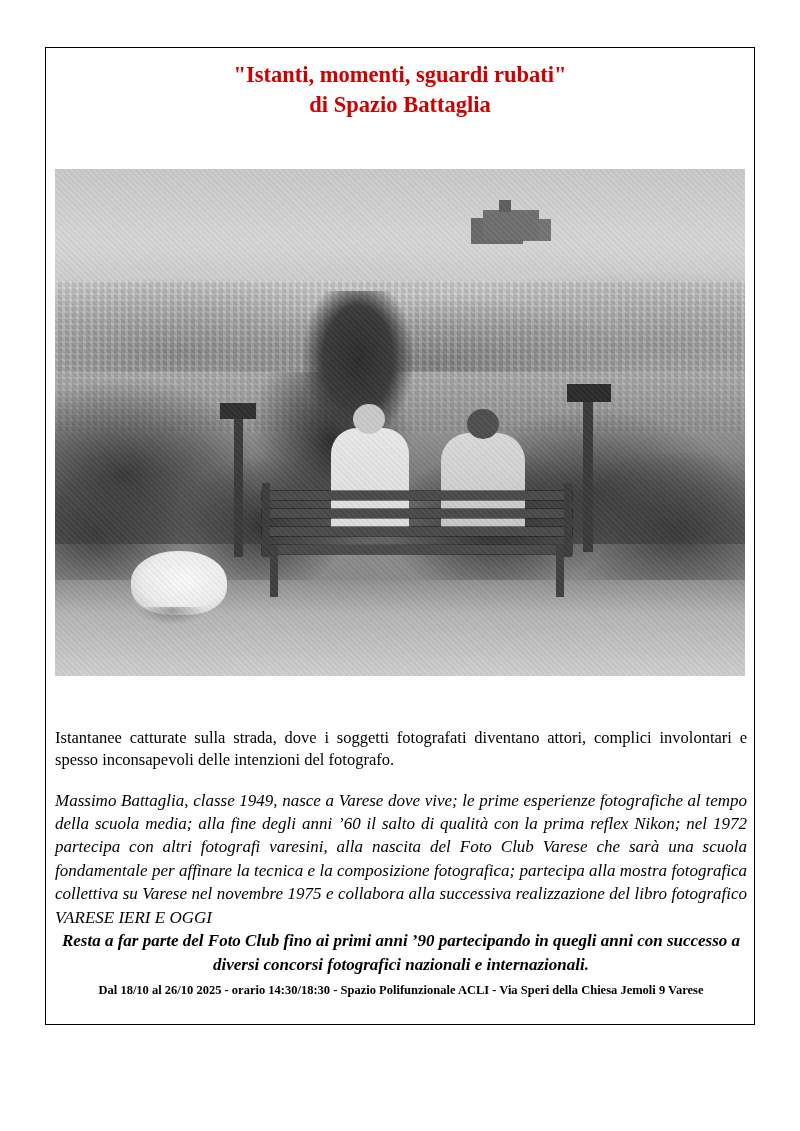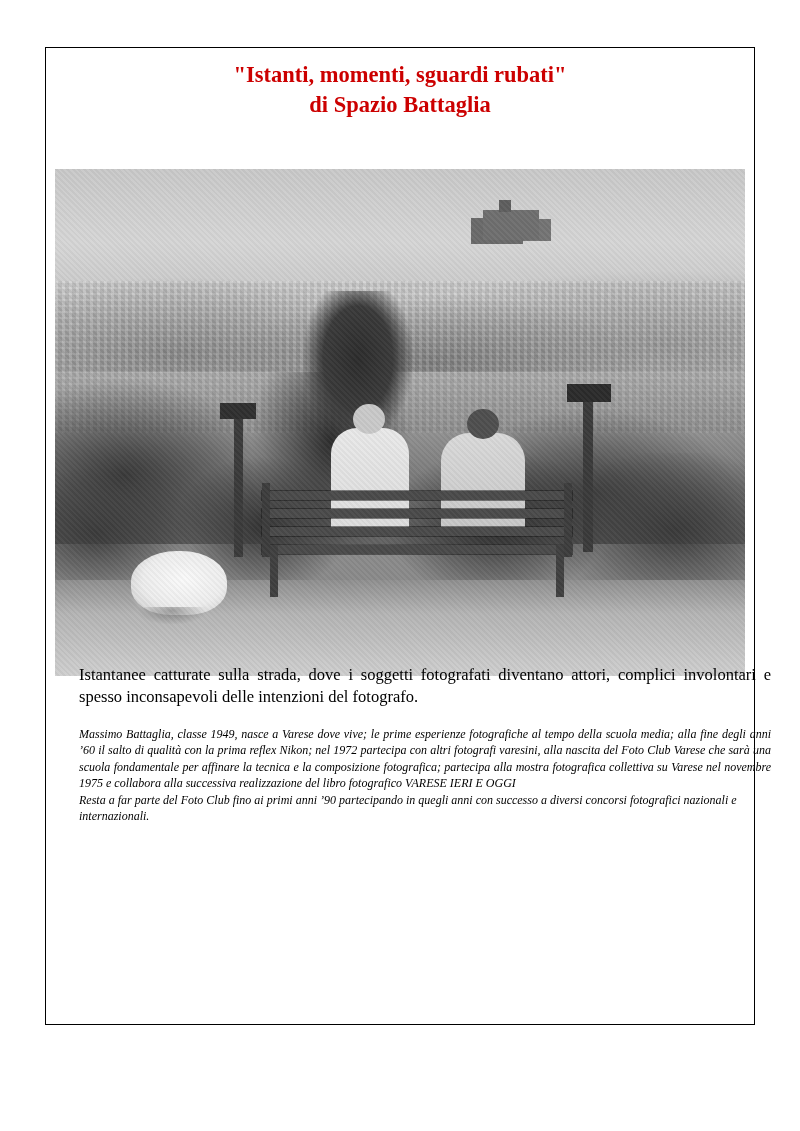--- a/index.html
+++ b/index.html
@@ -168,43 +168,42 @@
   }
   .ph-grain {
     position: absolute; inset: 0;
     background-image: repeating-linear-gradient(45deg, rgba(255,255,255,.035) 0 2px, rgba(0,0,0,.035) 2px 4px);
     pointer-events: none;
   }
 
   .body-text {
     position: absolute;
     left: 9px;
-    top: 616px;
+    top: 679px;
     width: 692px;
-    margin-left: 24px;
   }
   .para-intro {
     font-family: "Liberation Serif", serif;
     font-size: 16.5px;
     line-height: 1.32;
     text-align: justify;
     color: #000000;
     margin: 0 0 18px 0;
   }
   .para-bio {
     font-family: "Liberation Serif", serif;
     font-style: italic;
-    font-size: 12px;
+    font-size: 17px;
     line-height: 1.38;
     text-align: justify;
     color: #000000;
     margin: 0;
   }
   .para-bio p { margin: 0; }
-  .para-bio p.left { text-align: left; }
+  .para-bio p.left { text-align: center; font-weight: bold; }
   .footer-line {
     position: absolute;
     left: 9px;
     top: 935px;
     width: 692px;
     text-align: center;
     font-family: "Liberation Serif", serif;
     font-weight: bold;
     font-size: 12.5px;
     color: #000000;
@@ -251,15 +250,16 @@
     </div>
 
     <div class="body-text">
       <p class="para-intro">Istantanee catturate sulla strada, dove i soggetti fotografati diventano attori, complici involontari e spesso inconsapevoli delle intenzioni del fotografo.</p>
       <div class="para-bio">
         <p>Massimo Battaglia, classe 1949, nasce  a Varese dove vive; le prime esperienze fotografiche al tempo della scuola media; alla fine degli anni ’60 il salto di qualità con la prima reflex Nikon; nel 1972 partecipa con altri fotografi varesini, alla nascita del Foto Club Varese che sarà una scuola fondamentale per affinare la tecnica e la   composizione fotografica; partecipa alla mostra fotografica collettiva su Varese nel novembre 1975 e collabora alla successiva realizzazione del libro fotografico VARESE IERI E OGGI</p>
         <p class="left">Resta a far parte del Foto Club fino ai primi anni  ’90 partecipando in quegli anni con successo a diversi concorsi fotografici nazionali e internazionali.</p>
       </div>
     </div>
 
+    <div class="footer-line">Dal 18/10 al 26/10 2025 - orario 14:30/18:30 - Spazio Polifunzionale ACLI - Via Speri della Chiesa Jemoli 9 Varese</div>
 
   </div>
 </div>
 
 </body></html>

